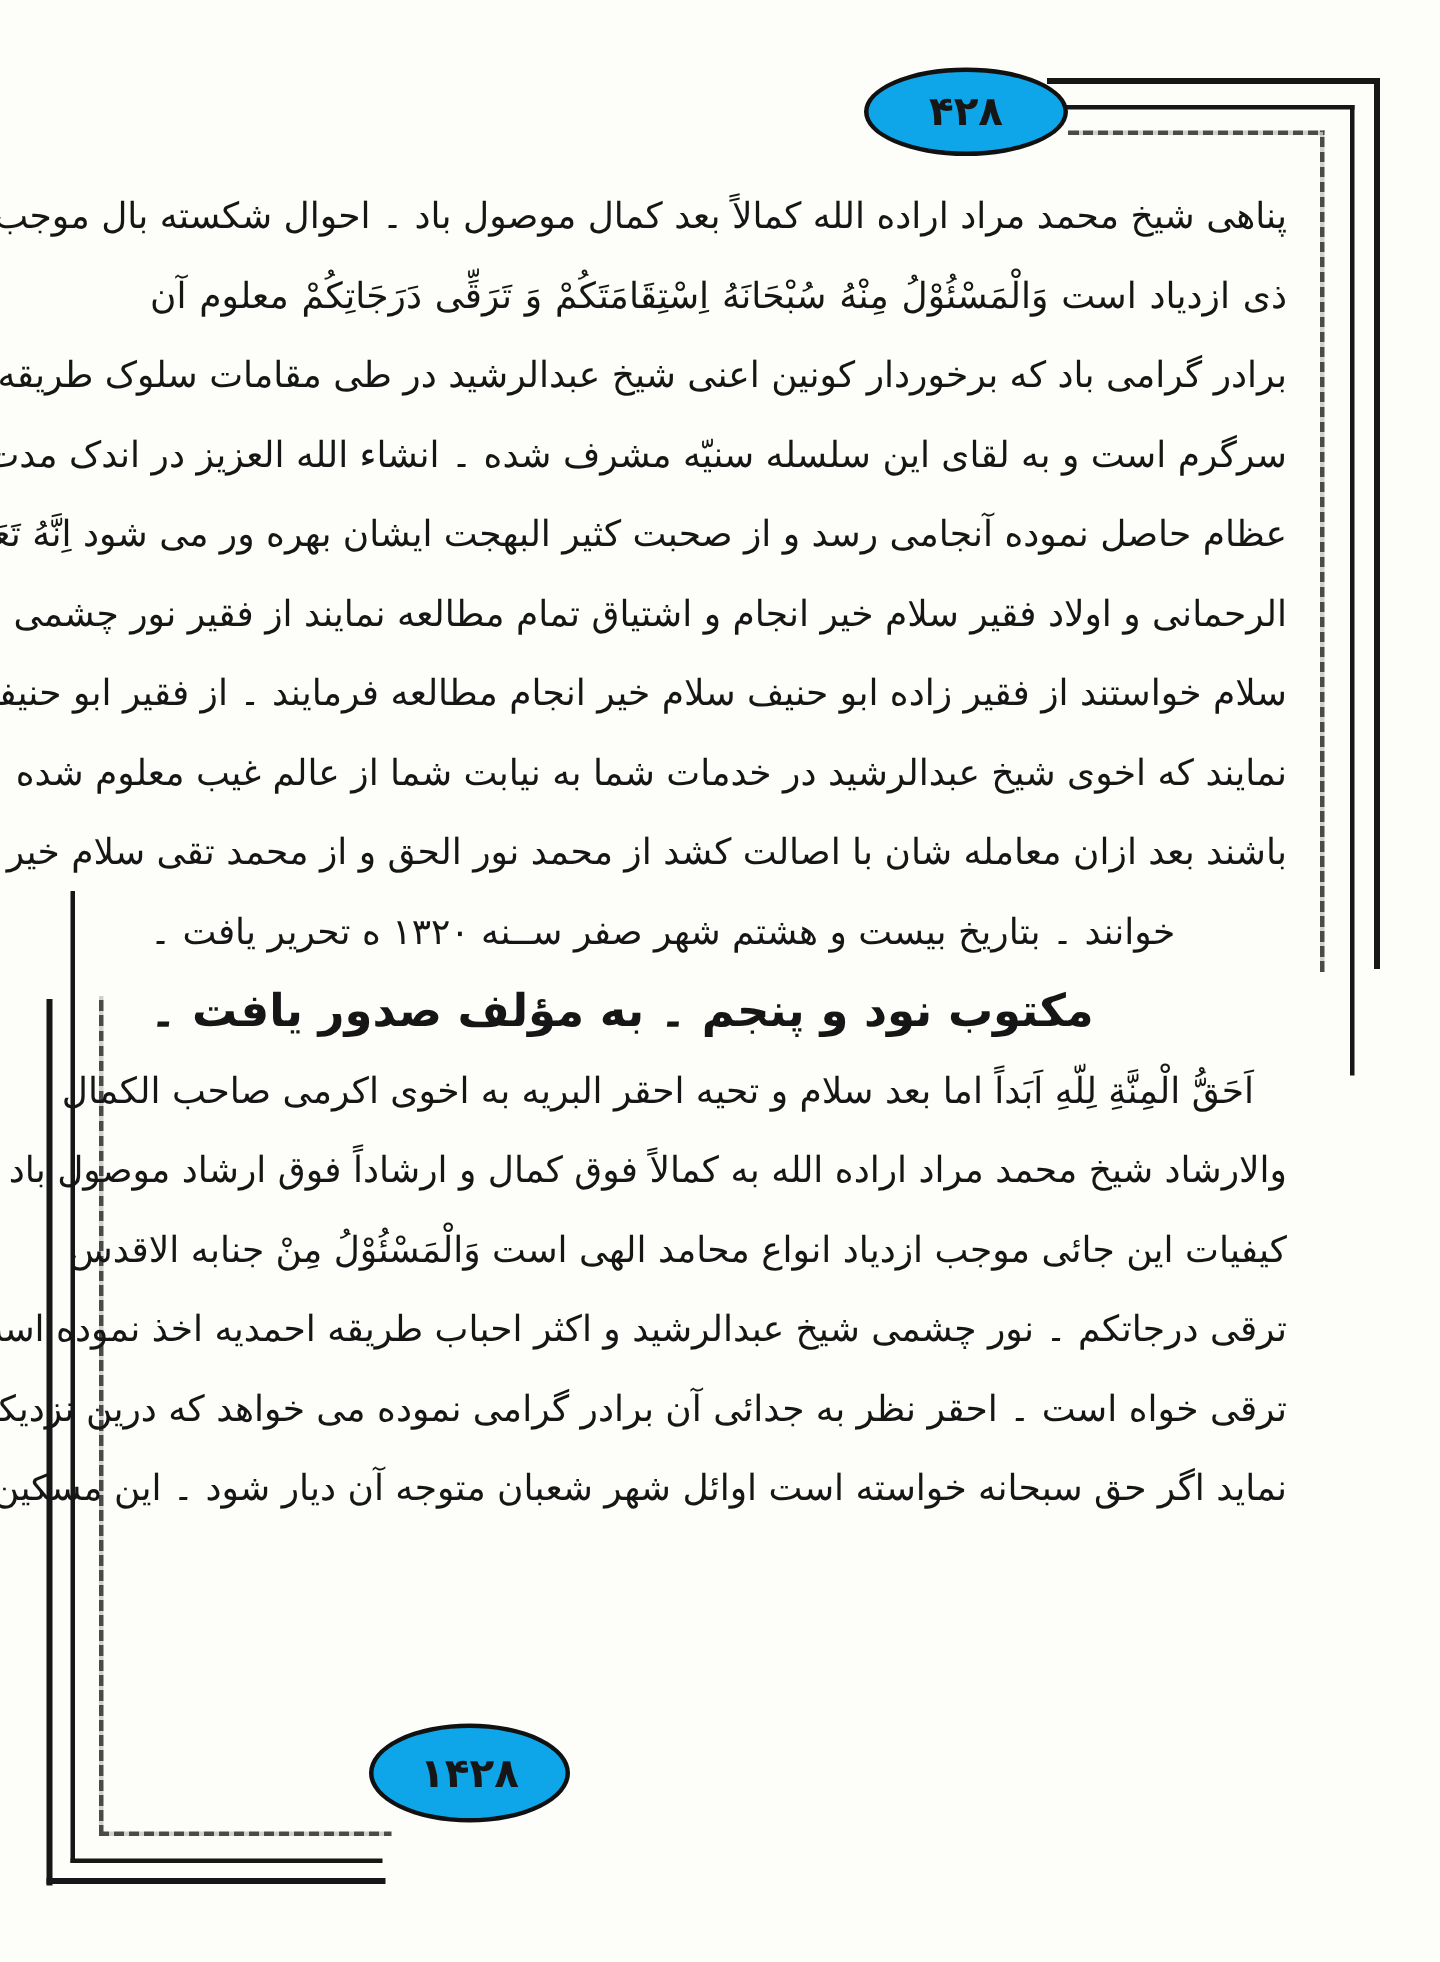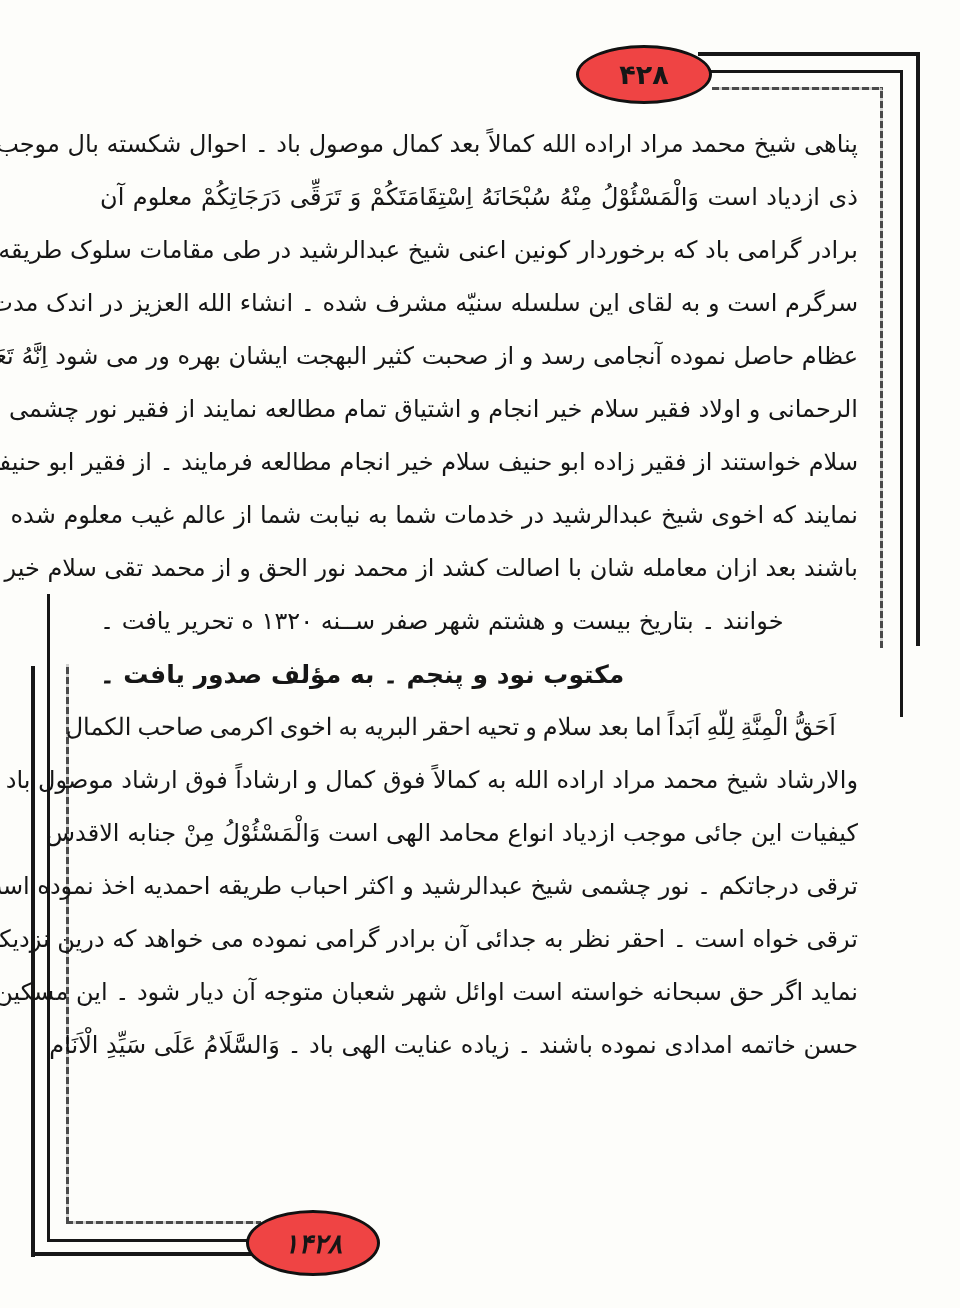--- a/index.html
+++ b/index.html
@@ -27,21 +27,21 @@
   }
 
   
   .badge {
     position: absolute;
     display: flex;
     align-items: center;
     justify-content: center;
     border: 3px solid #111;
     border-radius: 50%;
-    background: #ef4444;
+    background: #0ea5e9;
     z-index: 5;
     font-size: 27px;
     font-weight: bold;
     letter-spacing: 2px;
     direction: rtl;
   }
 
   
   .textblock {
     position: absolute;
@@ -57,24 +57,24 @@
     height: 53px;
     white-space: nowrap;
     text-align: justify;
     text-align-last: justify;
     overflow: visible;
   }
   .line.partial {
     text-align: left;
     text-align-last: left;
   }
-  .line.indent-first { padding-right: 22px; font-family: Liberation Serif, serif; }
+  .line.indent-first { padding-right: 22px; }
   .line.heading {
     font-weight: bold;
-    font-size: 25px;
+    font-size: 30px;
     text-align: left;
     text-align-last: left;
   }
 </style>
 </head>
 <body>
 
 <div class="page">
 
   <div class="rule h" style="left:698px; top:52px; width:222px; height:4px;"></div>
@@ -87,21 +87,21 @@
   <div class="rule v" style="left:31px; top:666px; width:4px; height:591px;"></div>
   <div class="rule h" style="left:31px; top:1252px; width:226px; height:4px;"></div>
   <div class="rule v" style="left:47px; top:594px; width:3px; height:648px;"></div>
   <div class="rule h" style="left:47px; top:1239px; width:208px; height:3px;"></div>
   <div class="rule faint v" style="left:66px; top:664px; width:3px; height:560px;"></div>
   <div class="rule faint h" style="left:66px; top:1221px; width:195px; height:3px;"></div>
 
   <div class="badge" style="left:576px; top:45px; width:130px; height:53px;">
     <span>۴۲۸</span>
   </div>
-  <div class="badge" style="left:246px; top:1210px; width:128px; height:60px;font-style:italic;">
+  <div class="badge" style="left:246px; top:1149px; width:128px; height:60px;">
     <span>۱۴۲۸</span>
   </div>
 
   <div class="textblock">
     <div class="line">پناهی شیخ محمد مراد اراده الله کمالاً بعد کمال موصول باد ۔ احوال شکسته بال موجب محامد</div>
     <div class="line">ذی ازدیاد است وَالْمَسْئُوْلُ مِنْهُ سُبْحَانَهُ اِسْتِقَامَتَکُمْ وَ تَرَقِّی دَرَجَاتِکُمْ معلوم آن</div>
     <div class="line">برادر گرامی باد که برخوردار کونین اعنی شیخ عبدالرشید در طی مقامات سلوک طریقه علیّه احمدیّه</div>
     <div class="line">سرگرم است و به لقای این سلسله سنیّه مشرف شده ۔ انشاء الله العزیز در اندک مدت امور</div>
     <div class="line">عظام حاصل نموده آنجامی رسد و از صحبت کثیر البهجت ایشان بهره ور می شود اِنَّهُ تَعَالَى</div>
     <div class="line">الرحمانی و اولاد فقیر سلام خیر انجام و اشتیاق تمام مطالعه نمایند از فقیر نور چشمی ولی الله</div>
@@ -109,16 +109,15 @@
     <div class="line">نمایند که اخوی شیخ عبدالرشید در خدمات شما به نیابت شما از عالم غیب معلوم شده</div>
     <div class="line">باشند بعد ازان معامله شان با اصالت کشد از محمد نور الحق و از محمد تقی سلام خیر انجام</div>
     <div class="line partial">خوانند ۔ بتاریخ بیست و هشتم شهر صفر ســنه ۱۳۲۰ ه تحریر یافت ۔</div>
     <div class="line heading">مکتوب نود و پنجم ۔ به مؤلف صدور یافت ۔</div>
     <div class="line indent-first">اَحَقُّ الْمِنَّةِ لِلّهِ اَبَداً اما بعد سلام و تحیه احقر البریه به اخوی اکرمی صاحب الکمال</div>
     <div class="line">والارشاد شیخ محمد مراد اراده الله به کمالاً فوق کمال و ارشاداً فوق ارشاد موصول باد ۔</div>
     <div class="line">کیفیات این جائی موجب ازدیاد انواع محامد الهی است وَالْمَسْئُوْلُ مِنْ جنابه الاقدس</div>
     <div class="line">ترقی درجاتکم ۔ نور چشمی شیخ عبدالرشید و اکثر احباب طریقه احمدیه اخذ نموده است اما هنوز</div>
     <div class="line">ترقی خواه است ۔ احقر نظر به جدائی آن برادر گرامی نموده می خواهد که درین نزدیکی مرخص</div>
     <div class="line">نماید اگر حق سبحانه خواسته است اوائل شهر شعبان متوجه آن دیار شود ۔ این مسکین را بدعای</div>
-    <div class="line">حسن خاتمه امدادی نموده باشند ۔ زیاده عنایت الهی باد ۔ وَالسَّلَامُ عَلَى سَیِّدِ الْاَنَام</div>
   </div>
 
 </div>
 
 </body></html>

